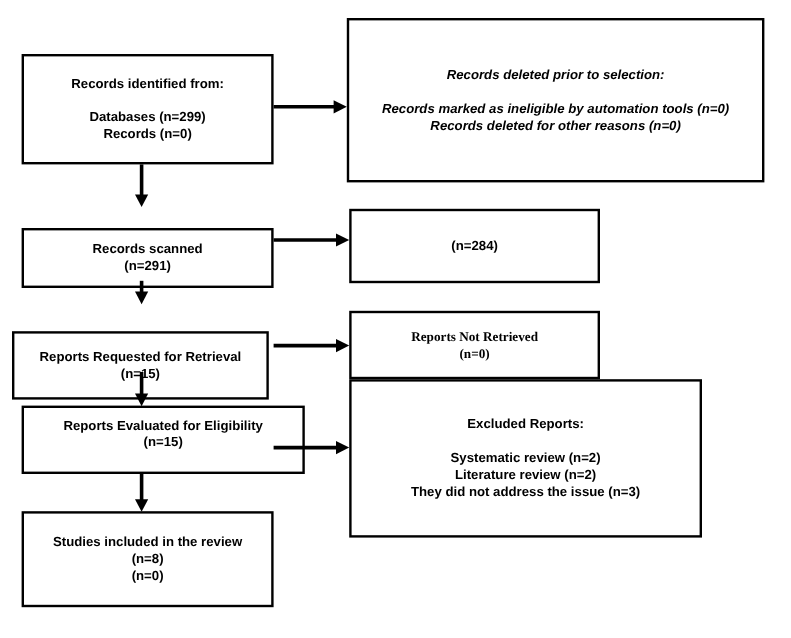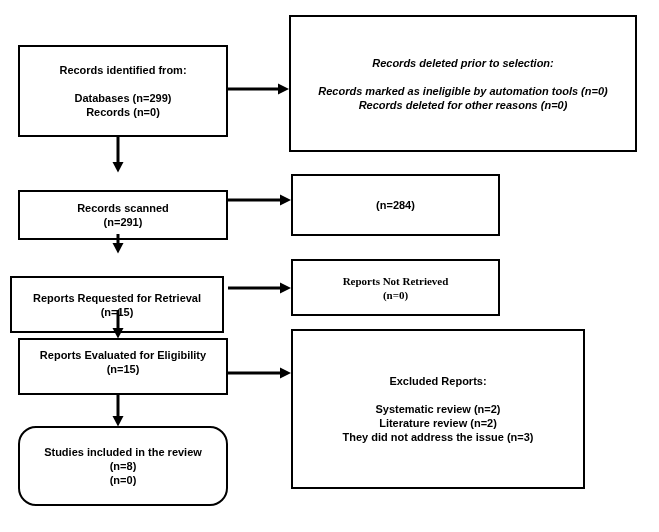--- a/index.html
+++ b/index.html
@@ -65,26 +65,26 @@
   <div class="node" style="left:18px; top:190px; width:210px; height:50px;">
     <span class="line">Records scanned</span>
     <span class="line">(n=291)</span>
   </div>
 
   <div class="node" style="left:10px; top:253px; width:214px; height:57px;margin-top:23px;">
     <span class="line">Reports Requested for Retrieval</span>
     <span class="line">(n=15)</span>
   </div>
 
-  <div class="node" style="left:18px; top:338px; width:210px; height:57px; justify-content:flex-start; padding-top:8px;">
+  <div class="node" style="left:18px; top:338px; width:236px; height:57px; justify-content:flex-start; padding-top:8px;">
     <span class="line">Reports Evaluated for Eligibility</span>
     <span class="line">(n=15)</span>
   </div>
 
-  <div class="node" style="left:18px; top:426px; width:210px; height:80px;border-radius:18px;">
+  <div class="node" style="left:18px; top:426px; width:210px; height:80px;">
     <span class="line">Studies included in the review</span>
     <span class="line">(n=8)</span>
     <span class="line">(n=0)</span>
   </div>
 
   <div class="node" style="left:289px; top:15px; width:348px; height:137px;font-style:italic;">
     <span class="line">Records deleted prior to selection:</span>
     <span class="spacer"></span>
     <span class="line">Records marked as ineligible by automation tools (n=0)</span>
     <span class="line">Records deleted for other reasons (n=0)</span>
@@ -92,21 +92,21 @@
 
   <div class="node" style="left:291px; top:174px; width:209px; height:62px;">
     <span class="line">(n=284)</span>
   </div>
 
   <div class="node" style="left:291px; top:259px; width:209px; height:57px;font-family:Liberation Serif, serif;">
     <span class="line">Reports Not Retrieved</span>
     <span class="line">(n=0)</span>
   </div>
 
-  <div class="node" style="left:291px; top:329px; width:294px; height:160px;">
+  <div class="node" style="left:291px; top:316px; width:294px; height:132px;">
     <span class="line">Excluded Reports:</span>
     <span class="spacer"></span>
     <span class="line">Systematic review (n=2)</span>
     <span class="line">Literature review (n=2)</span>
     <span class="line">They did not address the issue (n=3)</span>
   </div>
 
   <div class="arrow" style="left:228px; top:83px; width:62px; height:12px;">
     <svg width="62" height="12" viewBox="0 0 62 12">
       <line x1="0" y1="6" x2="51" y2="6" stroke="#000" stroke-width="3"></line>

